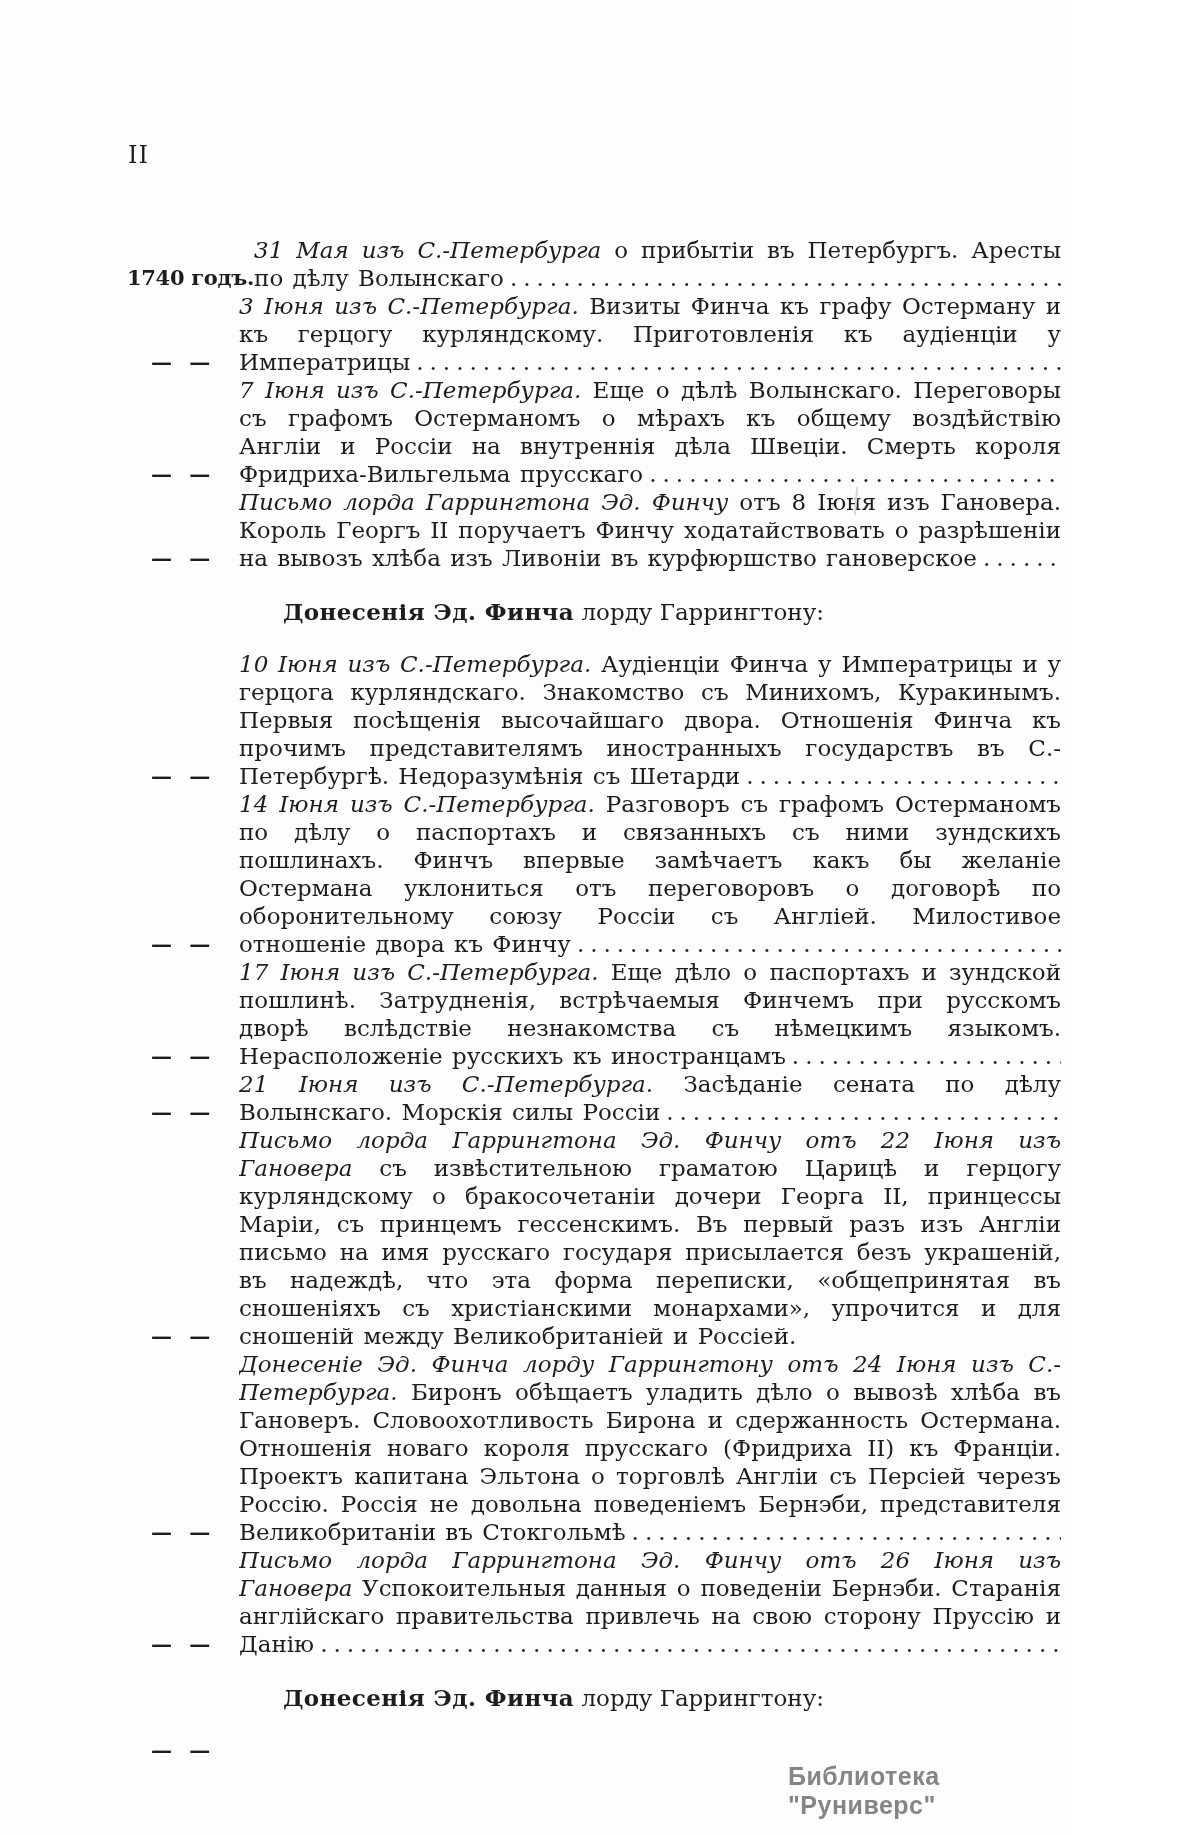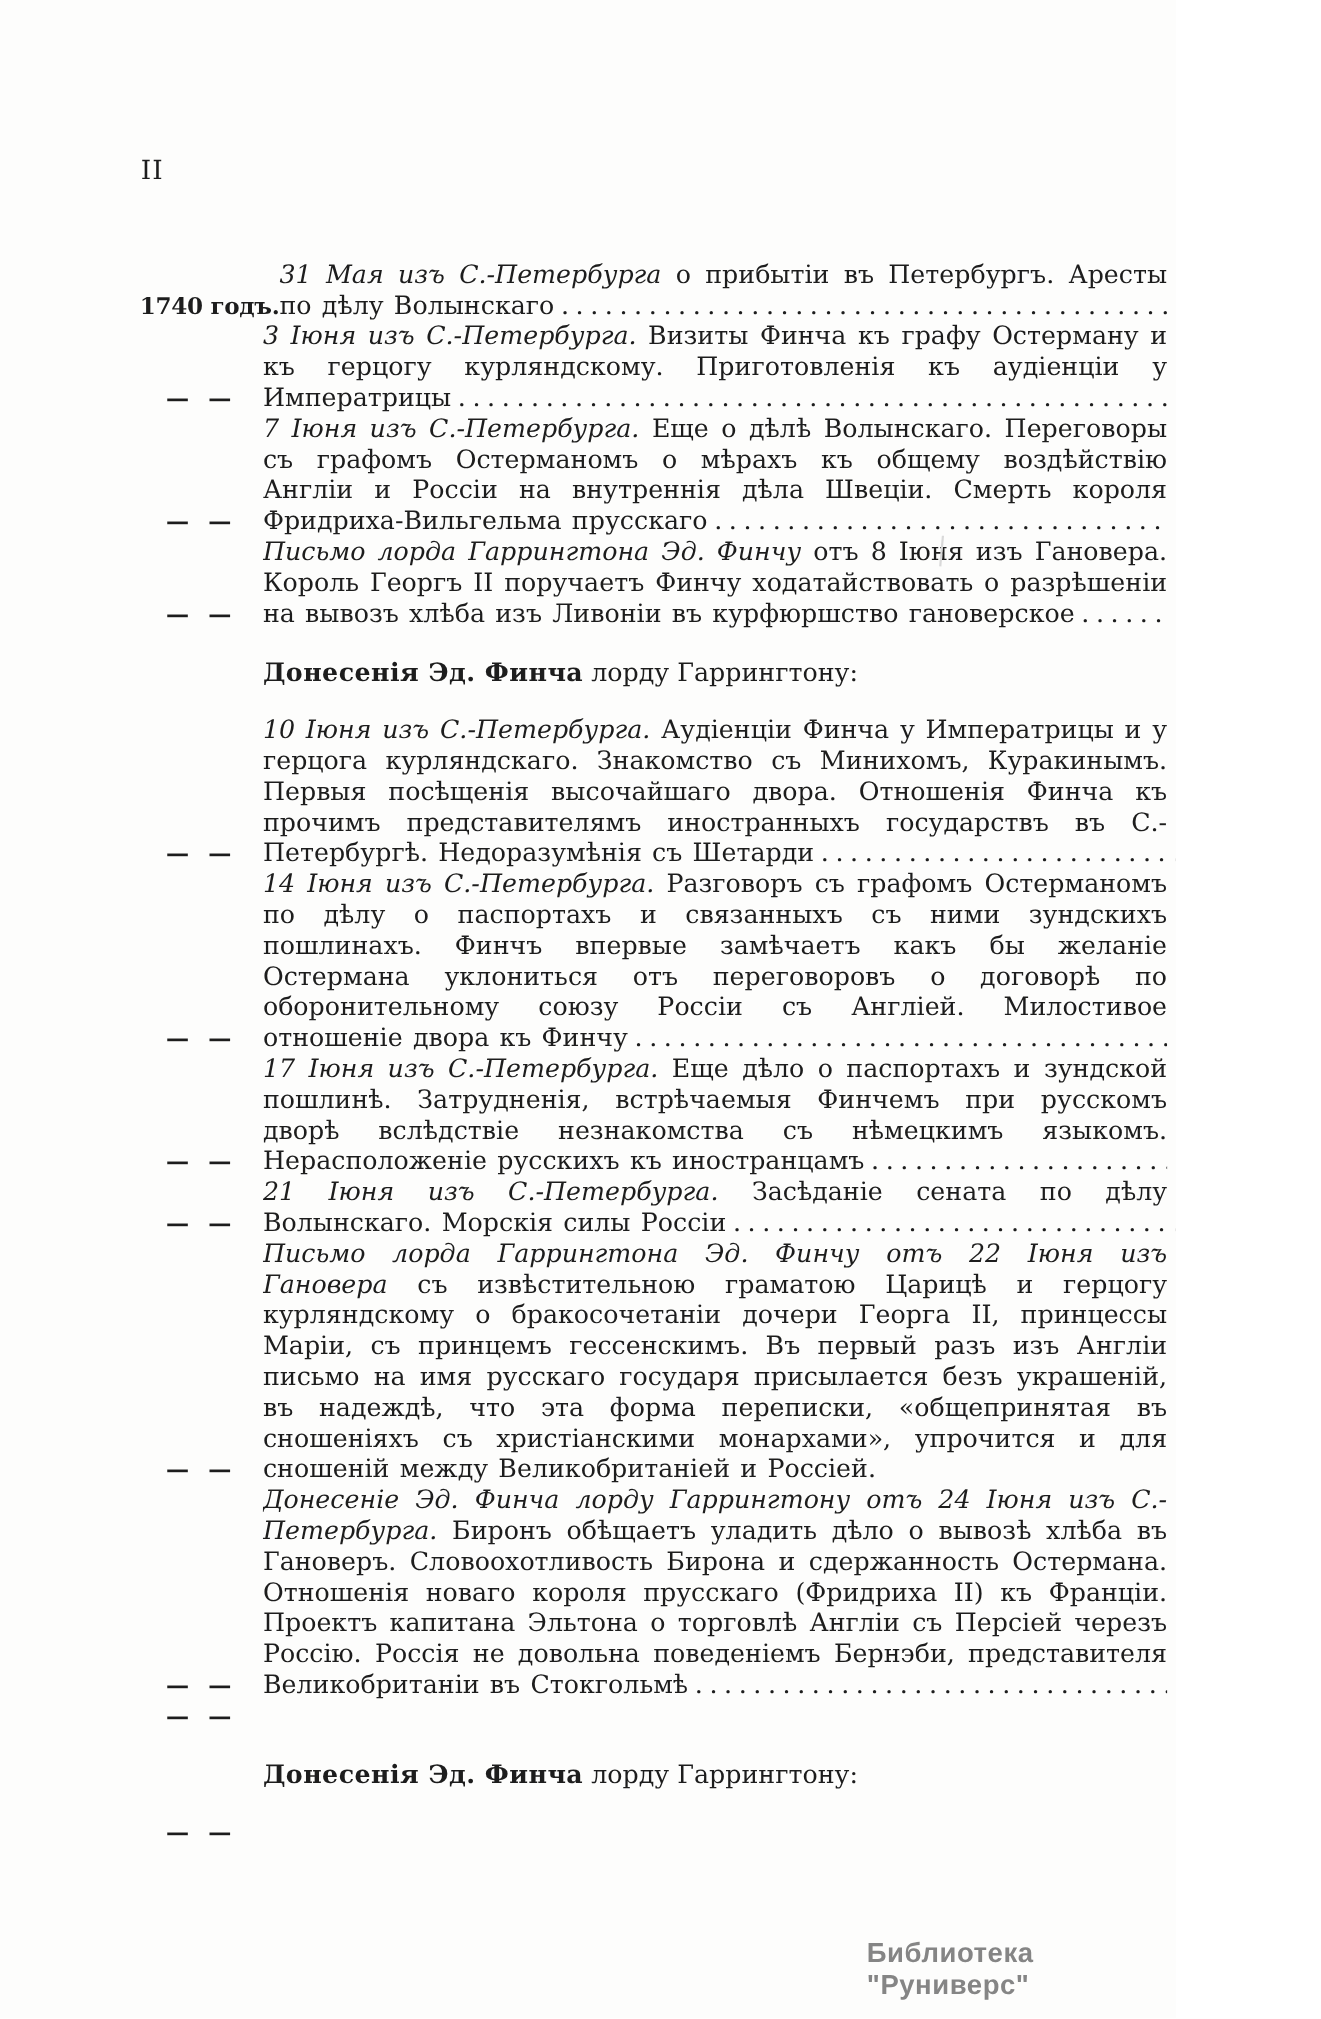--- a/index.html
+++ b/index.html
@@ -78,21 +78,21 @@
     letter-spacing: 2px;
     background: #15803d;
     padding-left: 10px;
     z-index: 2;
   }
   .heading {
     margin: 26px 0 24px 112px;
     font-size: 23px;
     line-height: 28px;
   }
-  .heading .hbold { font-weight: bold; letter-spacing: 0.4px; }
+  .heading .hbold { font-weight: bold; letter-spacing: 0.4px; margin-left: 44px; }
   .artifact {
     position: absolute;
     left: 855px;
     top: 487px;
     width: 2px;
     height: 28px;
     background: #d9d9d9;
     transform: rotate(5deg);
   }
   .footer {
@@ -201,20 +201,25 @@
     <div class="marker dash">— —</div>
     <div class="body">
       
       <span class="lead">Донесеніе Эд. Финча лорду Гаррингтону отъ 24 Іюня изъ С.-Петербурга.</span><span class="txt"> Биронъ обѣщаетъ уладить дѣло о вывозѣ хлѣба въ Гановеръ. Словоохотливость Бирона и сдержанность Остермана. Отношенія новаго короля прусскаго (Фридриха II) къ Франціи. Проектъ капитана Эльтона о торговлѣ Англіи съ Персіей черезъ Россію. Россія не довольна поведеніемъ Бернэби, представителя Великобританіи въ Стокгольмѣ</span><span class="anchor"><span class="dots"></span></span>
       <span class="pg">39</span>
     </div>
   </div>
 
   <div class="row">
     <div class="marker dash">— —</div>
+    <div class="body">
+      
+      <span class="lead">Письмо лорда Гаррингтона Эд. Финчу отъ 26 Іюня изъ Гановера</span><span class="txt"> Успокоительныя данныя о поведеніи Бернэби. Старанія англійскаго правительства привлечь на свою сторону Пруссію и Данію</span><span class="anchor"><span class="dots"></span></span>
+      <span class="pg">73</span>
+    </div>
   </div>
 
   <div class="heading">
     <span class="hbold">Донесенія Эд. Финча</span><span class="hrest"> лорду Гаррингтону:</span>
   </div>
 
   <div class="row">
     <div class="marker dash">— —</div>
   </div>
 </div>

